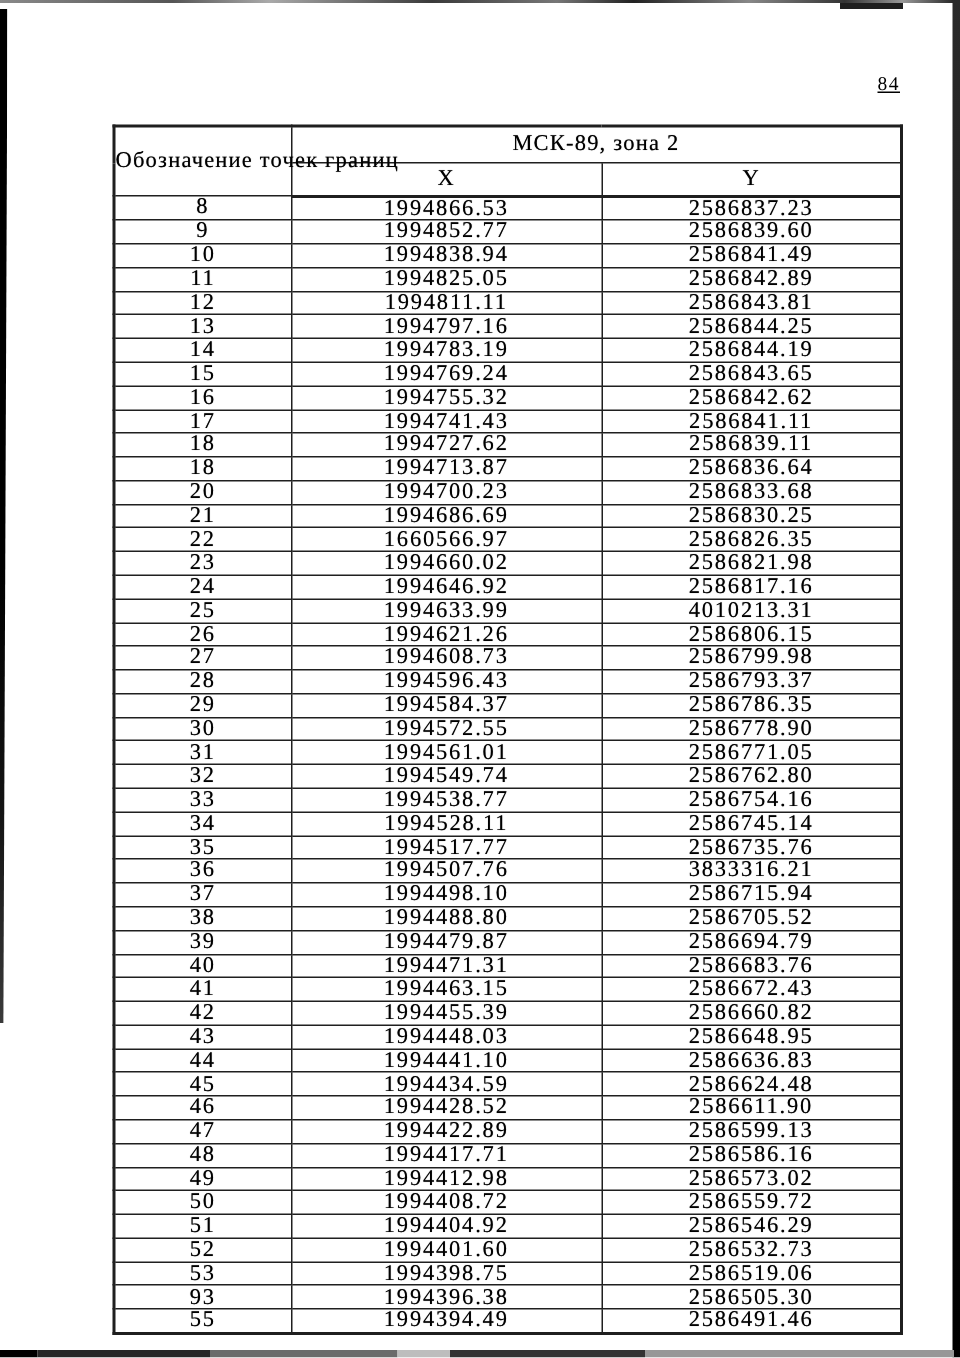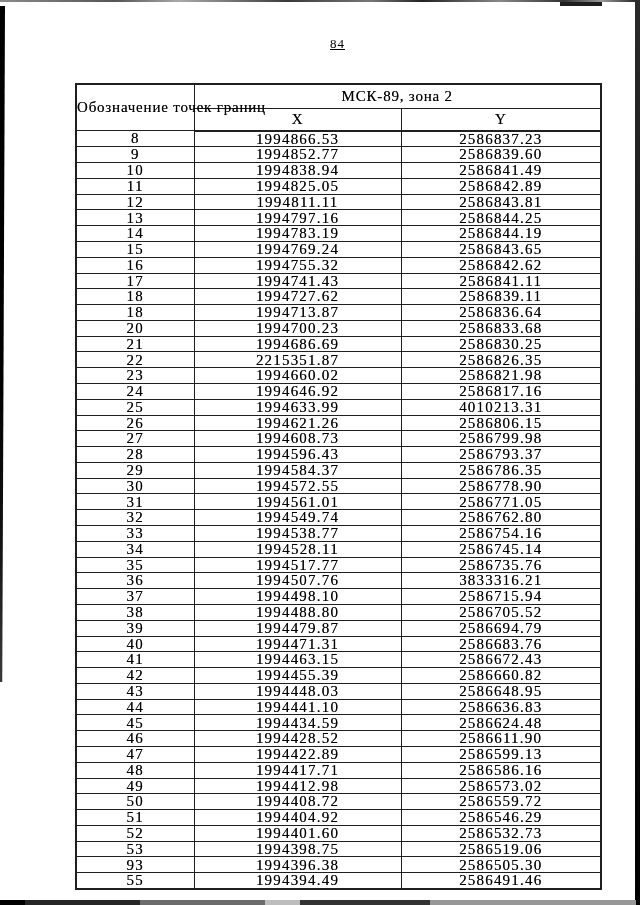--- a/index.html
+++ b/index.html
@@ -23,22 +23,22 @@
     background:linear-gradient(180deg,#2a2a2a 0%,#161616 40%,#000 100%);}
   .edge-bottom{top:900px;height:5px;}
   .eb1{left:0;width:25px;background:#000;}
   .eb2{left:25px;width:115px;background:#262626;}
   .eb3{left:140px;width:125px;background:#6b6b6b;}
   .eb4{left:265px;width:35px;background:#bdbdbd;}
   .eb5{left:300px;width:130px;background:#333;}
   .eb6{left:430px;width:206px;background:#979797;}
 
   .page-number{
-    position:absolute;left:75px;top:36px;width:525px;
-    text-align:center;font-size:13px;letter-spacing:1px;text-decoration:underline;
+    position:absolute;left:75px;top:48px;width:525px;
+    text-align:right;font-size:13px;letter-spacing:1px;text-decoration:underline;
   }
 
   table.coords{
     position:absolute;left:75px;top:83px;
     width:525px;
     border-collapse:collapse;
     table-layout:fixed;
     font-size:15px;
     text-shadow:0 0 0.5px rgba(0,0,0,0.65);
   }
@@ -164,21 +164,21 @@
         <td>1994700.23</td>
         <td>2586833.68</td>
       </tr>
       <tr>
         <td>21</td>
         <td>1994686.69</td>
         <td>2586830.25</td>
       </tr>
       <tr>
         <td>22</td>
-        <td>2215351.87</td>
+        <td>1660566.97</td>
         <td>2586826.35</td>
       </tr>
       <tr>
         <td>23</td>
         <td>1994660.02</td>
         <td>2586821.98</td>
       </tr>
       <tr>
         <td>24</td>
         <td>1994646.92</td>

